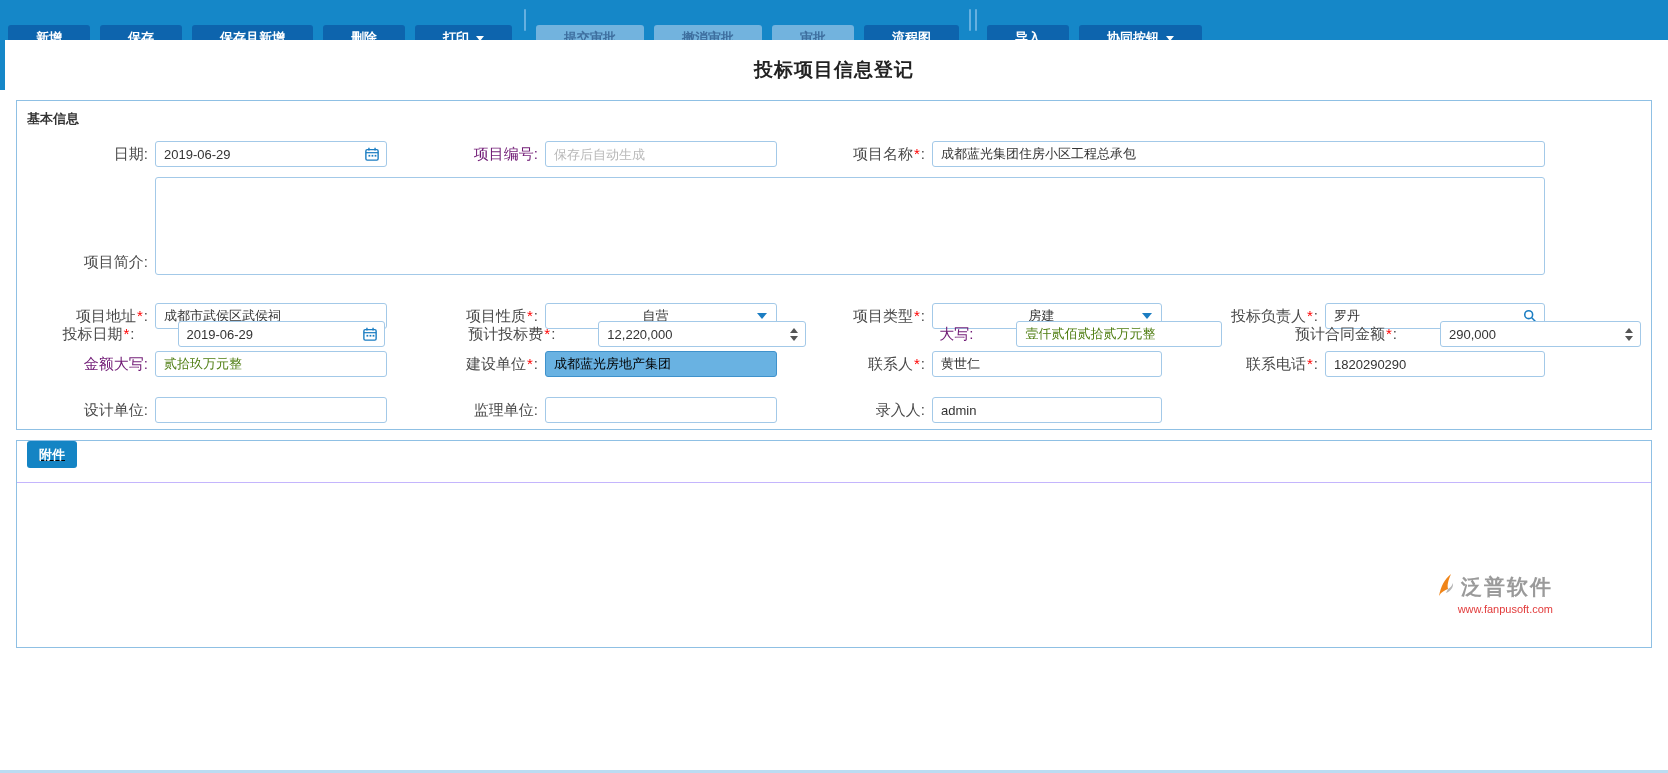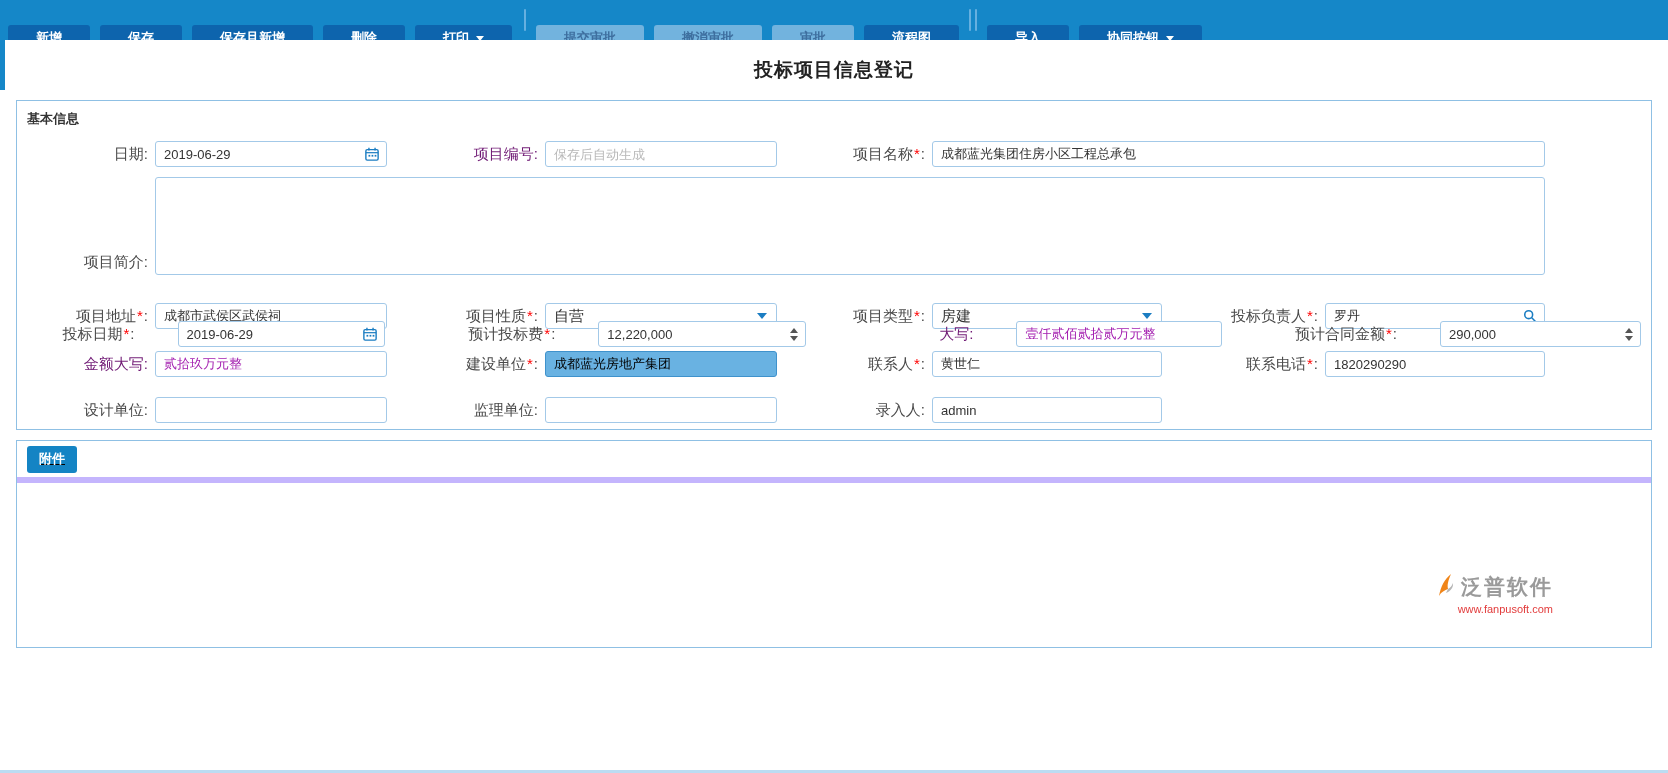--- a/index.html
+++ b/index.html
@@ -49,40 +49,40 @@
 
   .fbox {
     height:26px; border:1px solid #a3c9e8; border-radius:3px; background:#fff;
     display:flex; align-items:center; padding:0 4px 0 8px;
   }
   .fbox input {
     border:none; outline:none; flex:1; min-width:0; font-size:13px; color:#333;
     background:transparent; font-family:inherit; height:100%;
   }
   .fbox input::placeholder { color:#b8b8b8; }
-  .fbox.ro input { color:#a21caf; }
+  .fbox.ro input { color:#4d7c0f; }
   .fbox.hl { background:#69b2e2; border-color:#3f92cc; }
   .fbox.hl input { color:#000000; }
   .w232 { width:232px; } .w230 { width:230px; } .w220 { width:220px; } .wname { width:613px; }
-  .selval { flex:1; font-size:15px; color:#333; }
+  .selval { flex:1; font-size:13px; color:#333;text-align:center; }
   .ic { display:inline-flex; align-items:center; margin-right:3px; cursor:pointer; }
   .dd { width:0; height:0; border-left:5px solid transparent; border-right:5px solid transparent; border-top:6px solid #1b7dc2; margin:0 5px 0 0; cursor:pointer; }
   .spin { display:flex; flex-direction:column; gap:3px; margin-right:3px; cursor:pointer; }
   .spin .up { width:0; height:0; border-left:4px solid transparent; border-right:4px solid transparent; border-bottom:5px solid #555; }
   .spin .dn { width:0; height:0; border-left:4px solid transparent; border-right:4px solid transparent; border-top:5px solid #555; }
 
   .tarea {
     border:1px solid #a3c9e8; border-radius:3px; resize:none; width:1390px;
     font-family:inherit; font-size:13px; color:#333; padding:6px 8px; outline:none;
   }
   .tarea.h98 { height:98px; }
   .tarea.h76 { height:76px; }
 
   
-  .att-row { height:42px; border-bottom:6px solid #c4b5fd; display:flex; align-items:center; padding:0 10px;text-decoration:underline; }
+  .att-row { height:42px; border-bottom:1px solid #c4b5fd; display:flex; padding:0 10px;text-decoration:underline; }
   .att-btn {
     height:27px; padding:0 12px; background:#1484c4; color:#fff; border:none;
     border-radius:3px; font-size:13px; font-weight:bold; font-family:inherit; cursor:pointer;
   }
 
   
   .brand { position:absolute; right:98px; bottom:32px; text-align:right; }
   .brand-row { display:flex; align-items:center; justify-content:flex-end; gap:4px; }
   .brand-name { font-size:21px; font-weight:bold; color:#9a9a9a; letter-spacing:2px; }
   .brand-url { font-size:11px; color:#e23b3b; margin-top:1px; }

